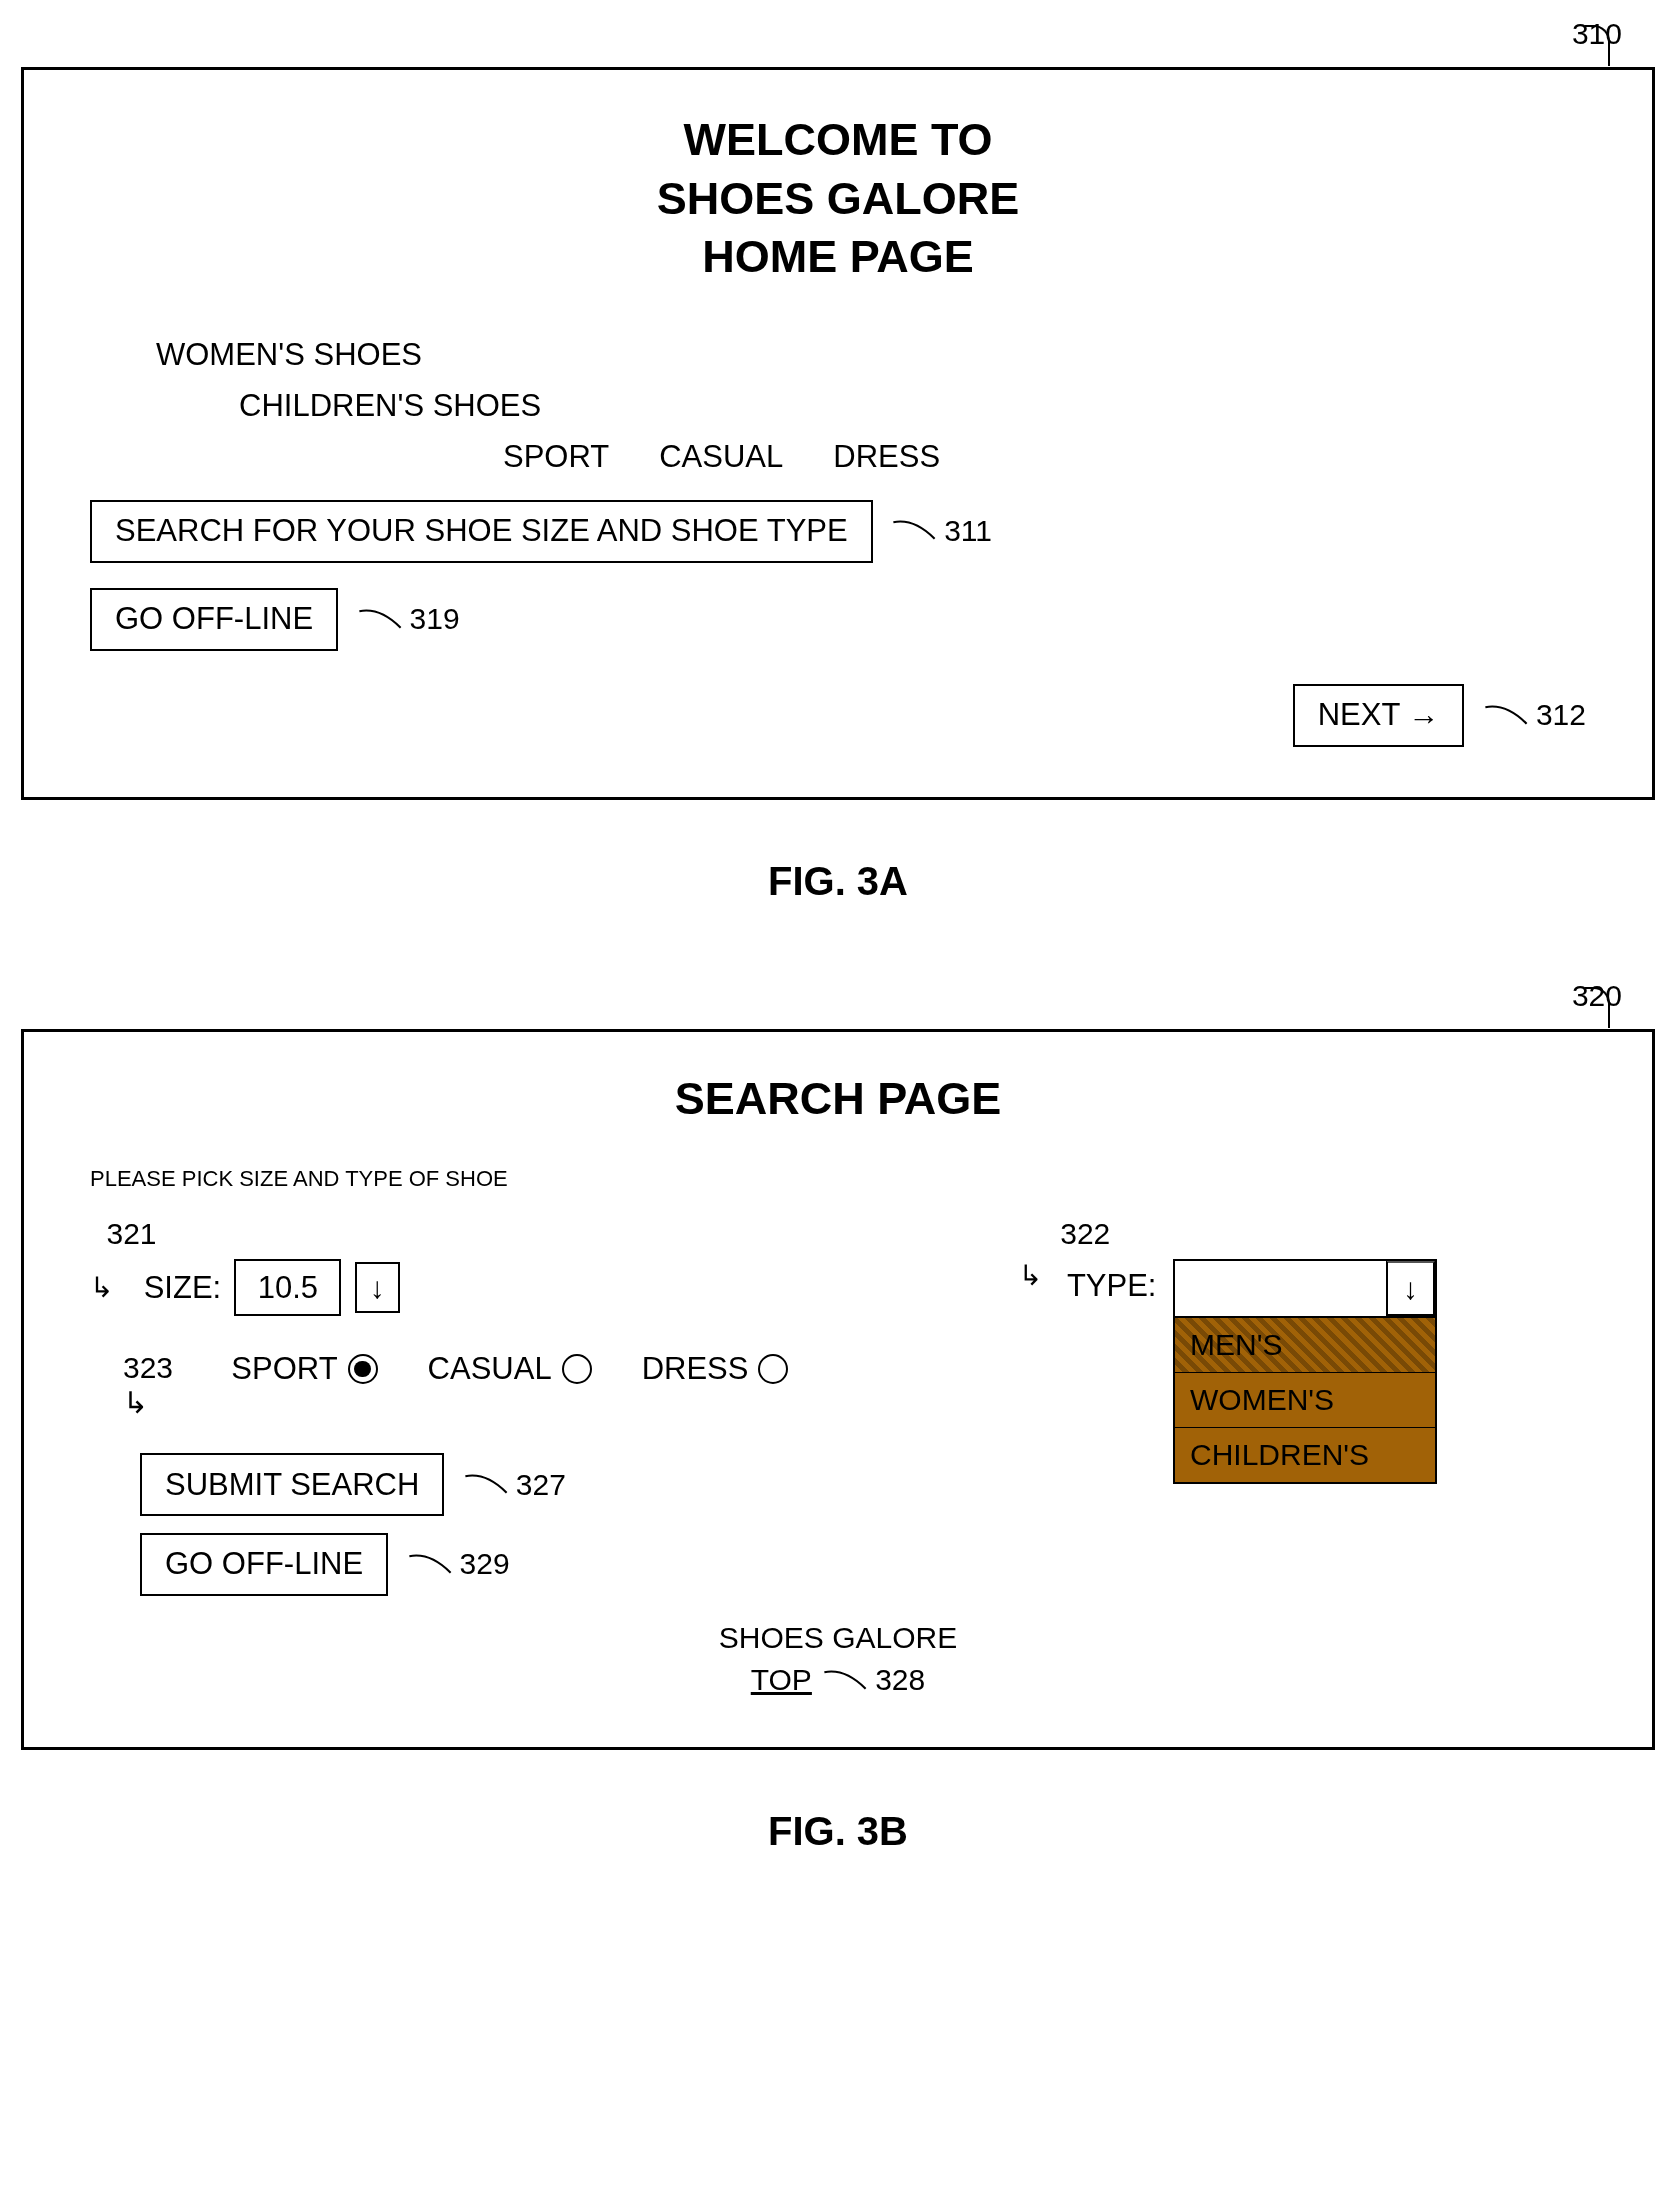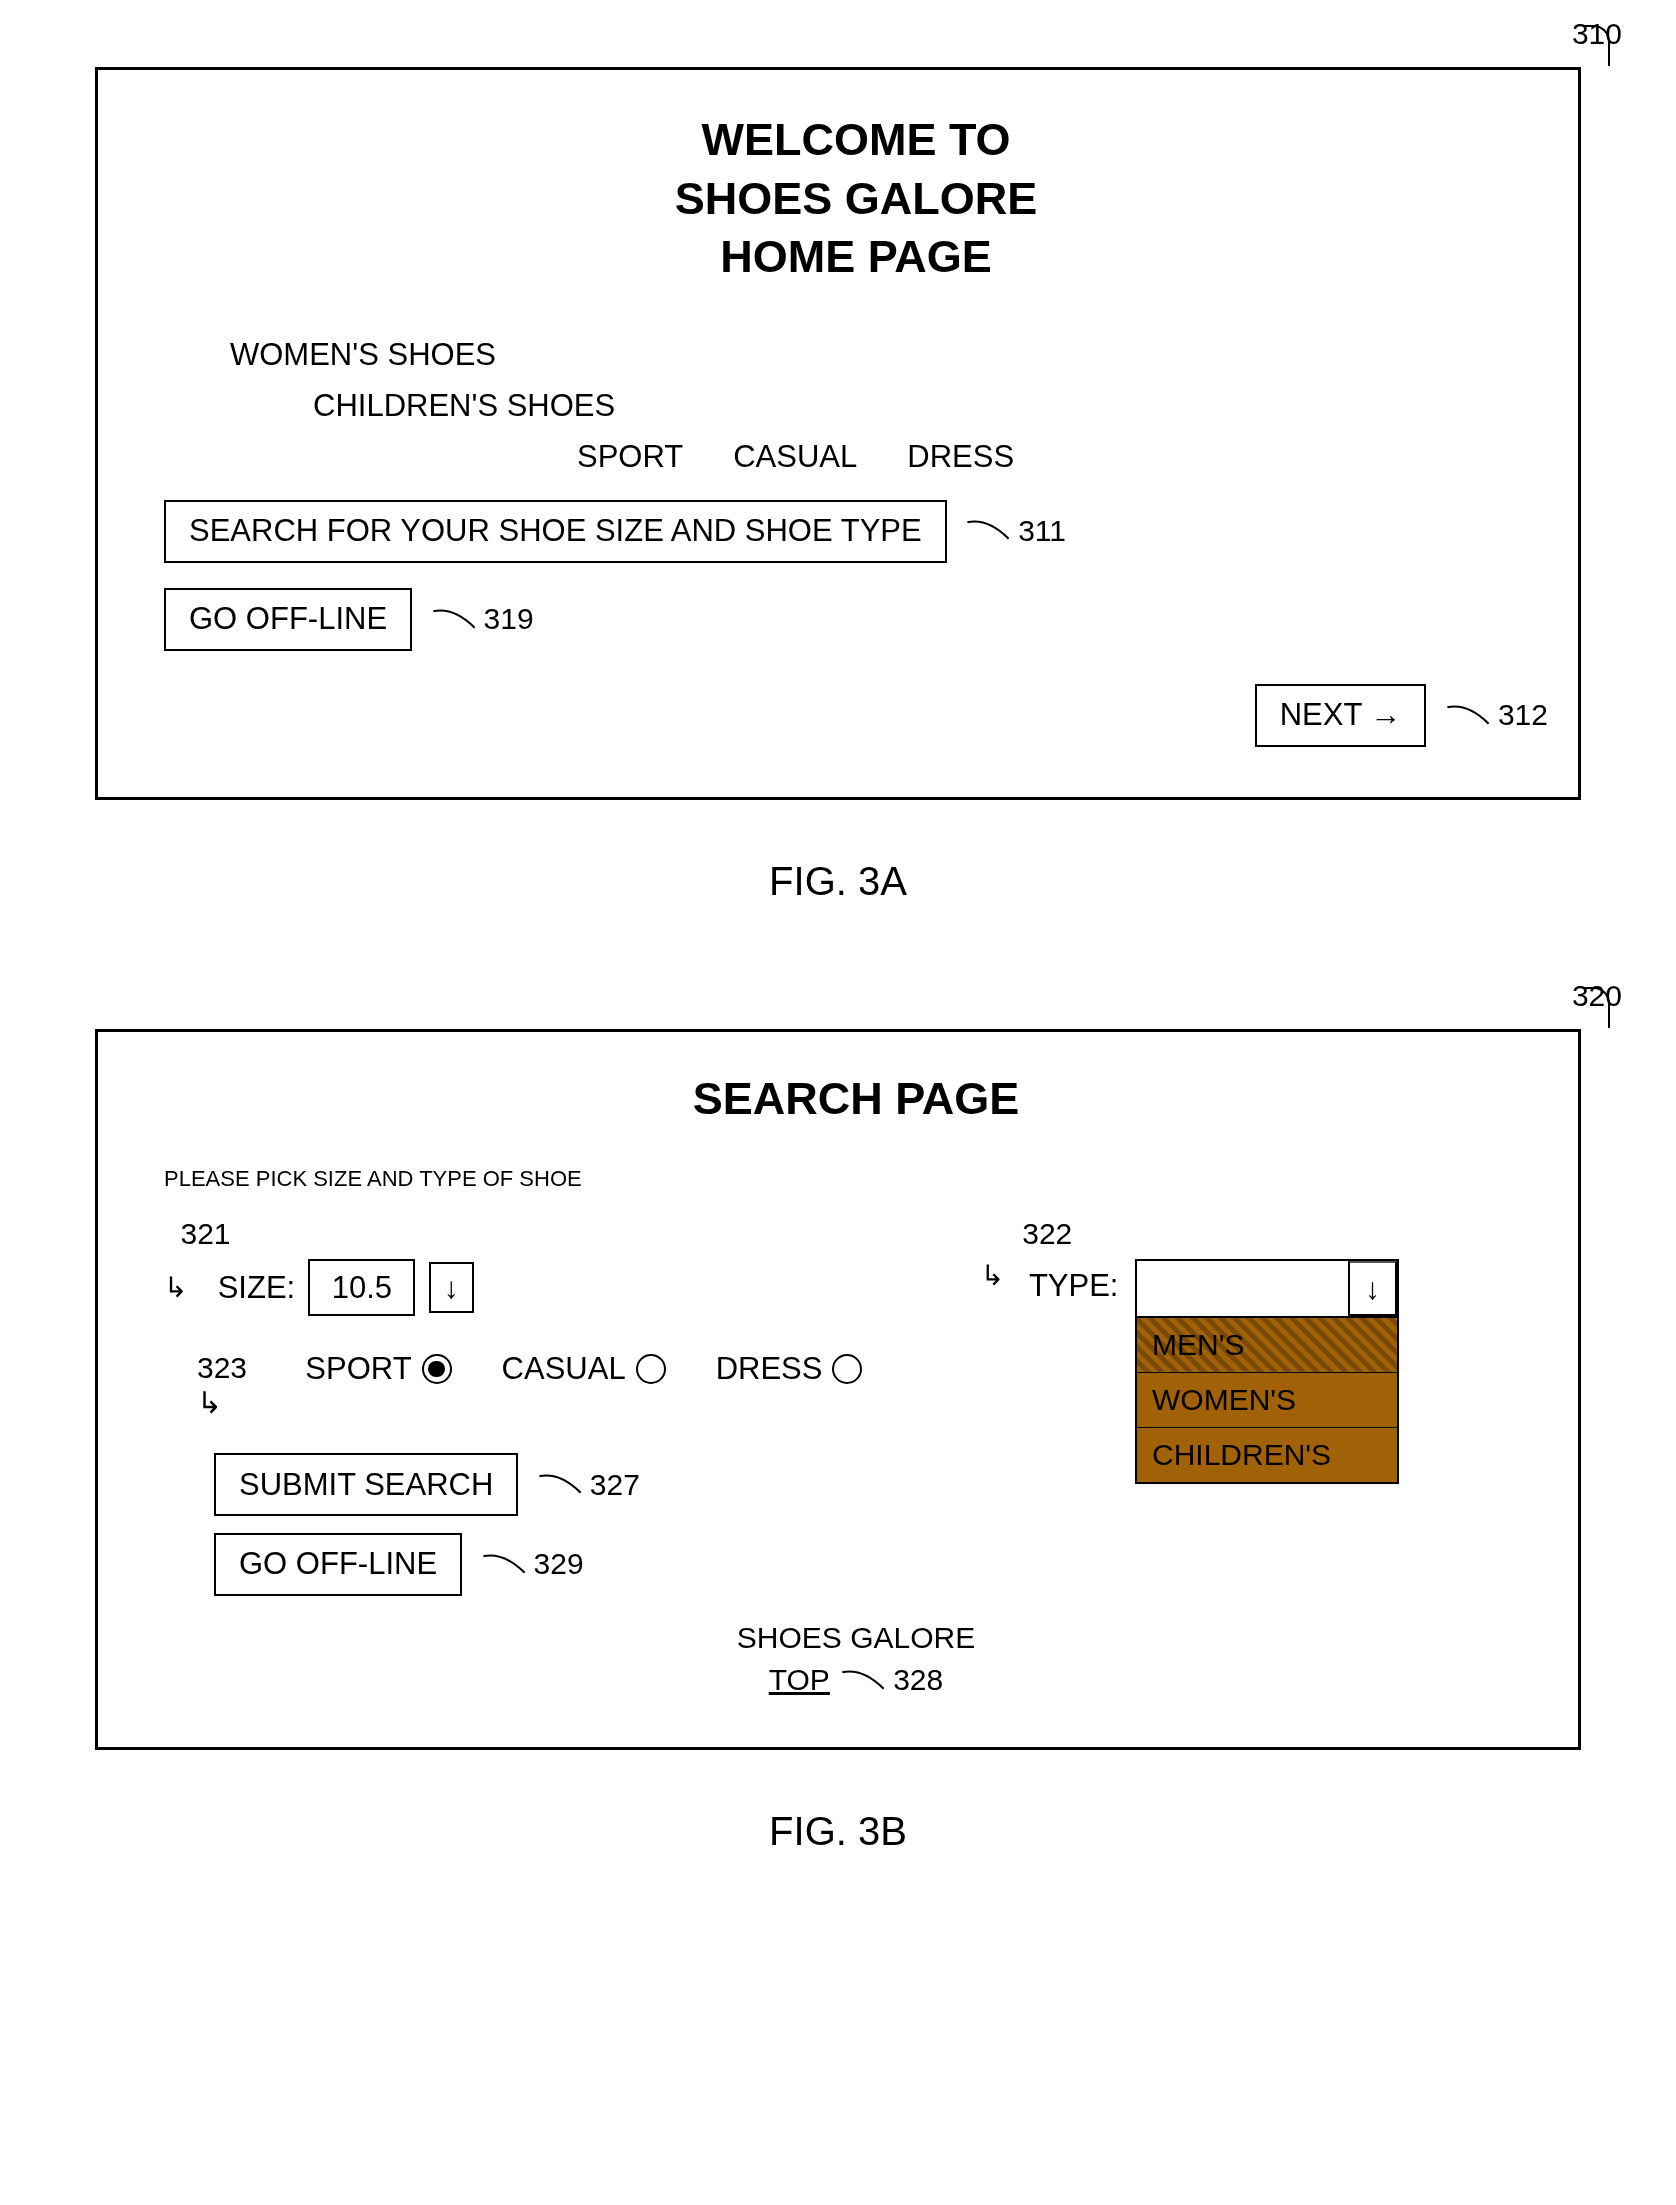--- a/index.html
+++ b/index.html
@@ -19,30 +19,30 @@
       width: 100%;
       display: flex;
       flex-direction: column;
       align-items: center;
       margin-bottom: 50px;
       gap: 34px;
     }
 
     .diagram-label {
       font-size: 40px;
-      font-weight: normal;
+      font-weight: bold;
       margin-top: 25px;
       margin-bottom: 41px;
     }
 
     
     .page-box {
       border: 3.3px solid #000;
-      width: 1486px;
-      padding: 41px 30px 50px 66px;
+      width: 1634px;
+      padding: 41px 66px 50px 66px;
       position: relative;
     }
 
     
     .page-title {
       text-align: center;
       font-size: 45px;
       font-weight: bold;
       line-height: 1.3;
       margin-bottom: 50px;

